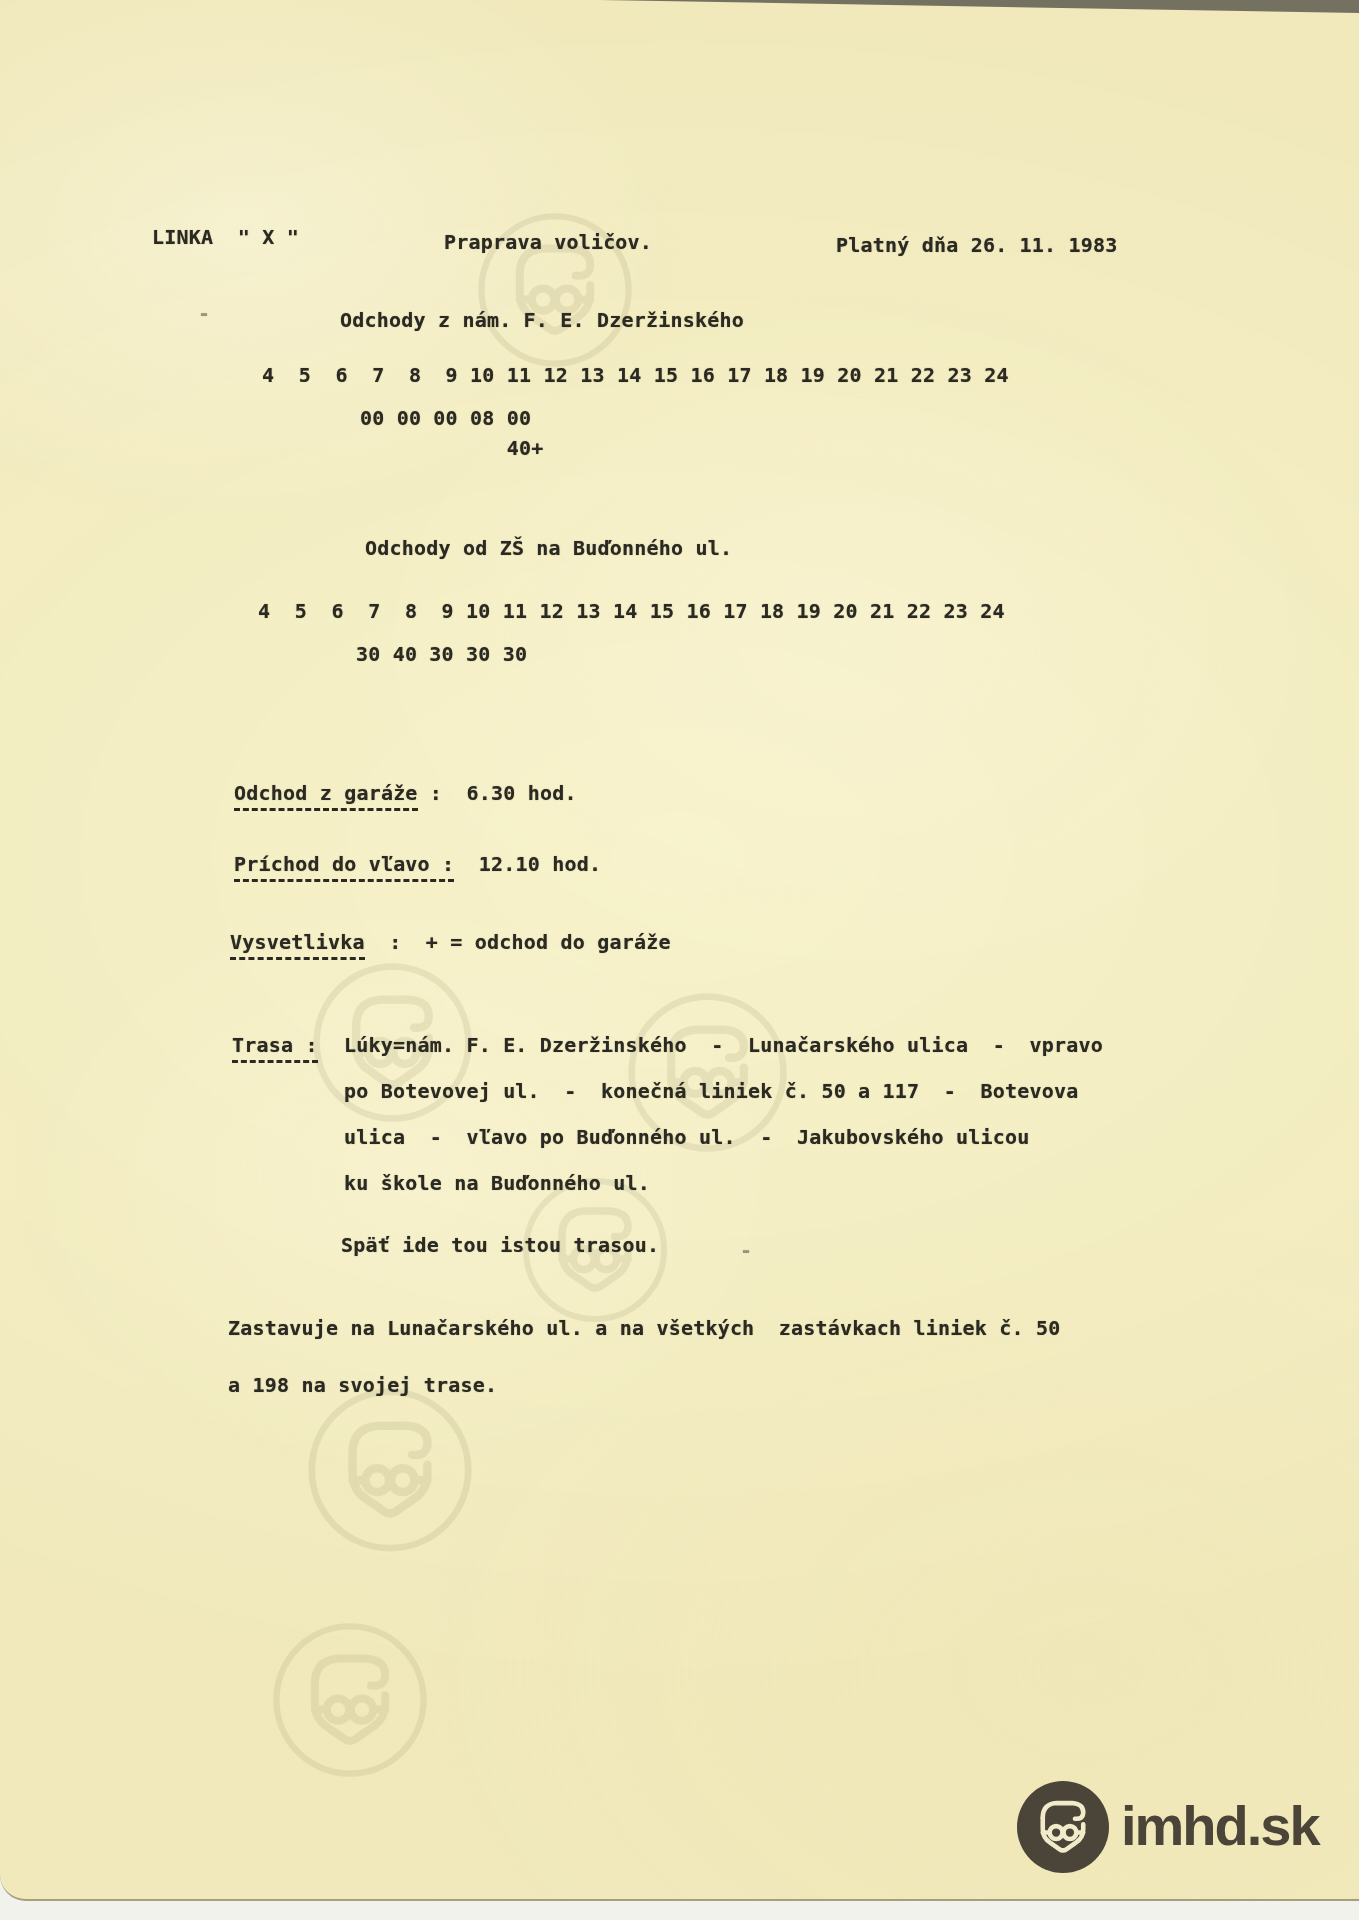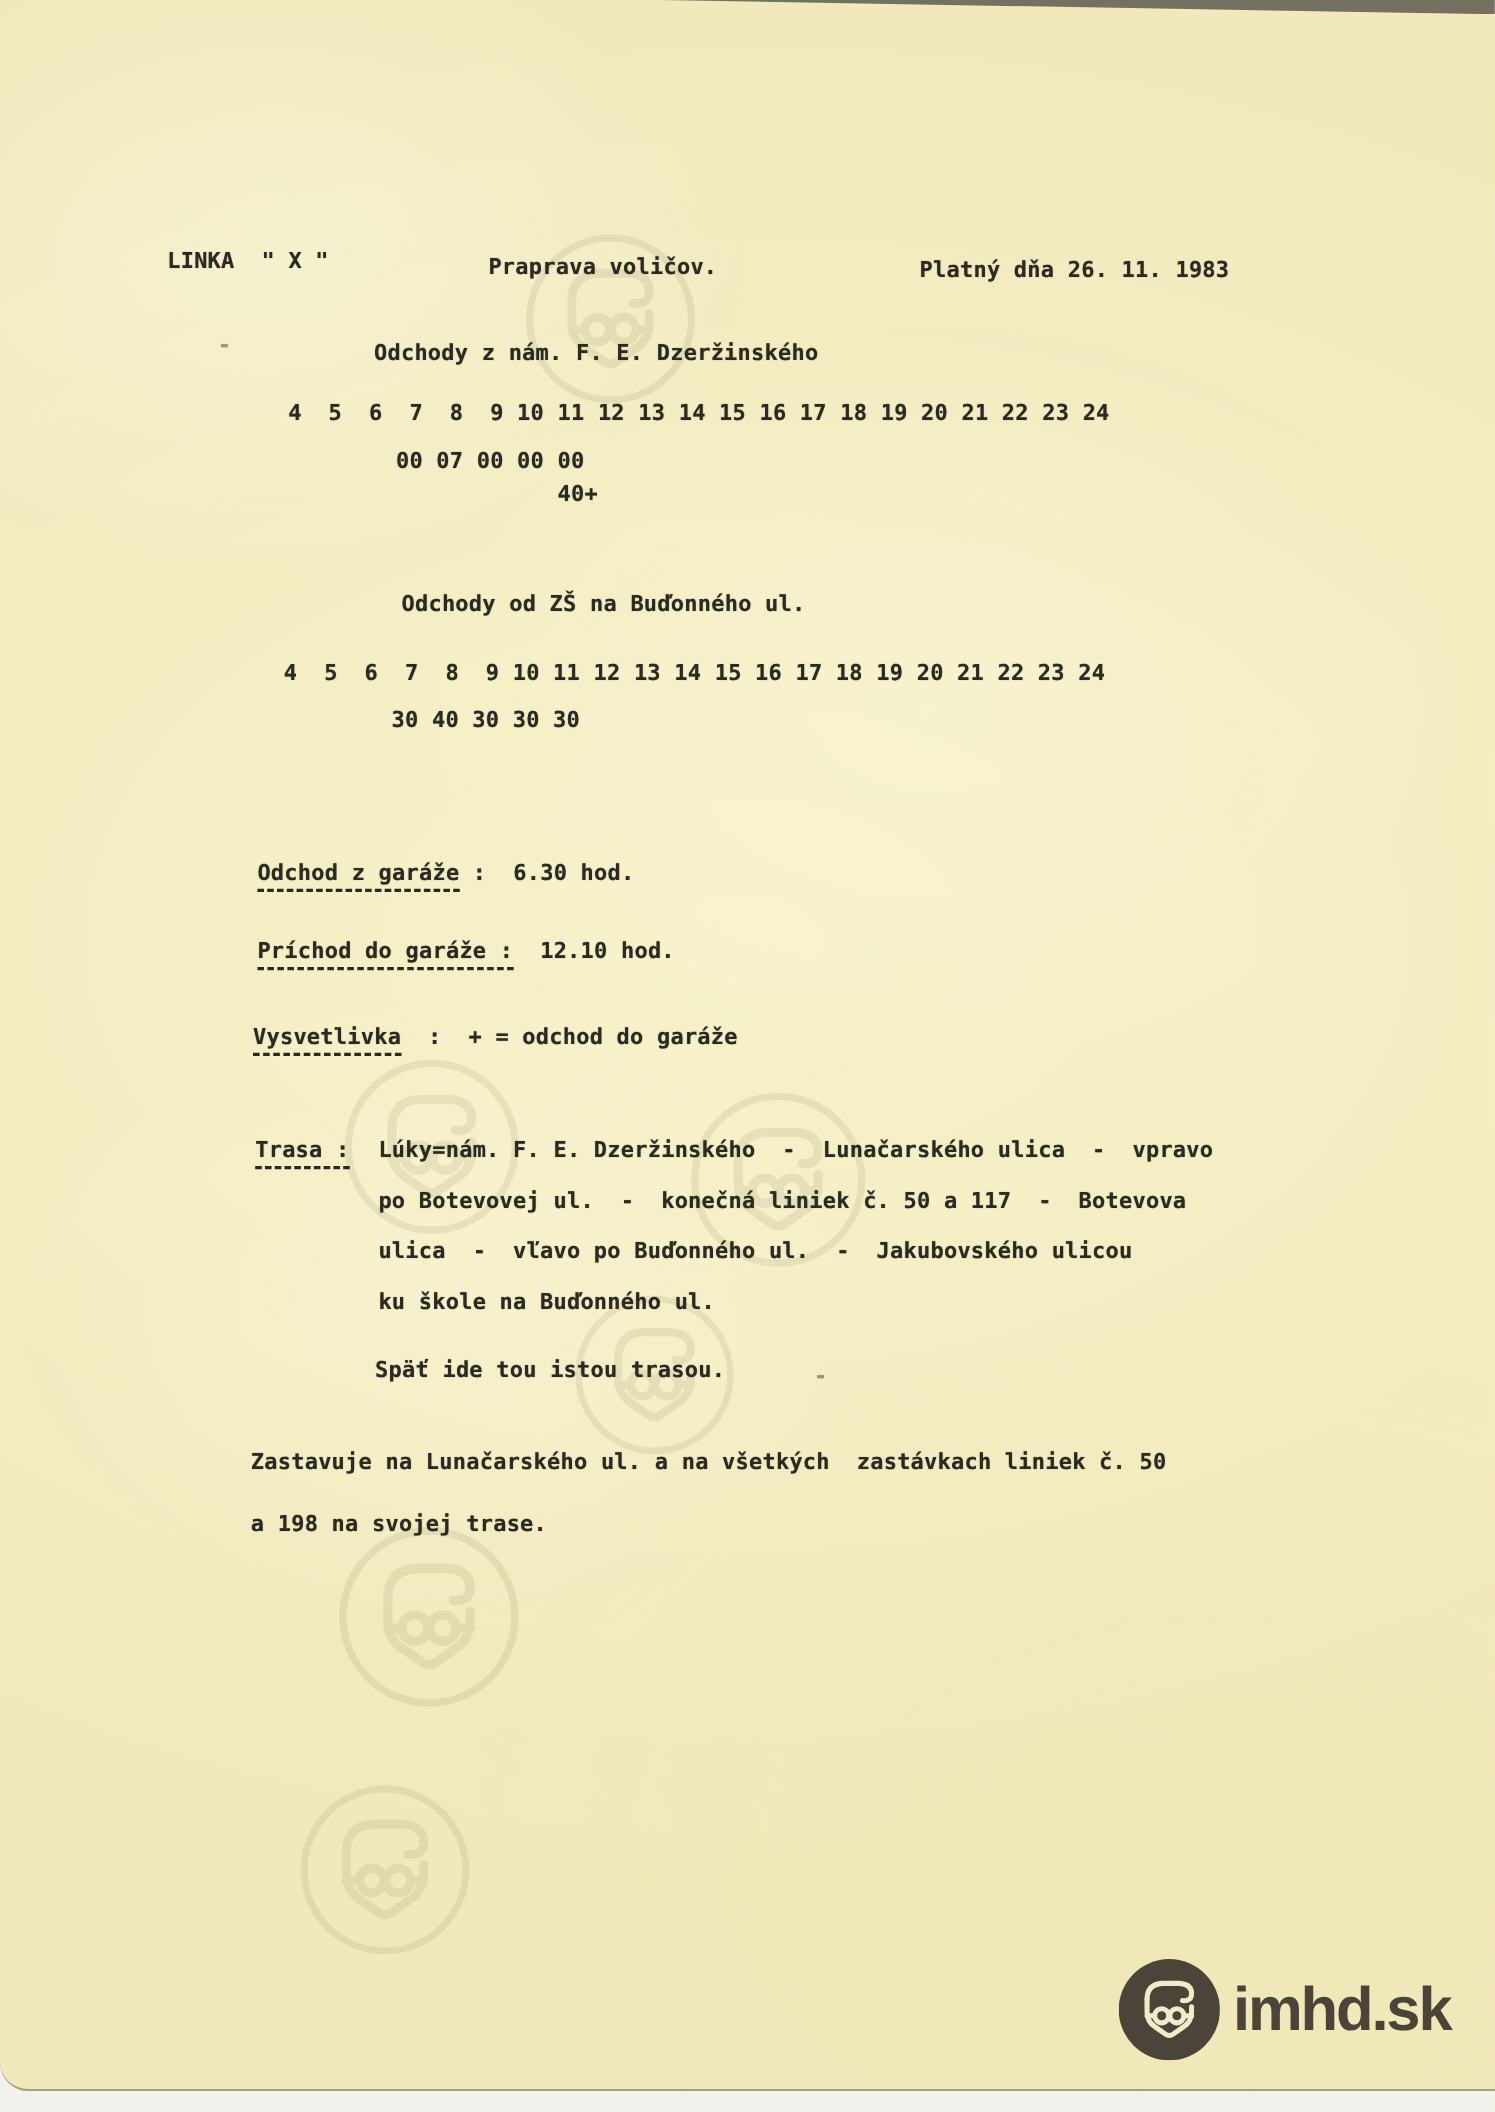--- a/index.html
+++ b/index.html
@@ -95,29 +95,29 @@
       <use href="#pin-glyph" xlink:href="#pin-glyph"></use>
     </svg>
 
   <div class="tw" style="left:152px;top:224px">LINKA  " X "</div>
   <div class="tw" style="left:444px;top:229px">Praprava voličov.</div>
   <div class="tw" style="left:836px;top:232px">Platný dňa 26. 11. 1983</div>
 
   <div class="tw" style="left:340px;top:307px">Odchody z nám. F. E. Dzeržinského</div>
   <div class="tw noise" style="left:198px;top:300px">-</div>
   <div class="tw" style="left:262px;top:362px">4  5  6  7  8  9 10 11 12 13 14 15 16 17 18 19 20 21 22 23 24</div>
-  <div class="tw" style="left:262px;top:405px">        00 07 00 00 00</div>
+  <div class="tw" style="left:262px;top:405px">        00 00 00 08 00</div>
   <div class="tw" style="left:262px;top:435px">                    40+</div>
 
   <div class="tw" style="left:365px;top:535px">Odchody od ZŠ na Buďonného ul.</div>
   <div class="tw" style="left:258px;top:598px">4  5  6  7  8  9 10 11 12 13 14 15 16 17 18 19 20 21 22 23 24</div>
   <div class="tw" style="left:258px;top:641px">        30 40 30 30 30</div>
 
   <div class="tw" style="left:234px;top:780px"><span class="u">Odchod z garáže</span><span> :  6.30 hod.</span></div>
-  <div class="tw" style="left:234px;top:851px"><span class="u">Príchod do garáže :</span><span>  12.10 hod.</span></div>
+  <div class="tw" style="left:234px;top:851px"><span class="u">Príchod do vľavo :</span><span>  12.10 hod.</span></div>
 
   <div class="tw" style="left:230px;top:929px"><span class="u">Vysvetlivka</span><span>  :  + = odchod do garáže</span></div>
 
   <div class="tw" style="left:232px;top:1032px"><span class="u">Trasa :</span></div>
   <div class="tw" style="left:344px;top:1032px">Lúky=nám. F. E. Dzeržinského  -  Lunačarského ulica  -  vpravo</div>
   <div class="tw" style="left:344px;top:1078px">po Botevovej ul.  -  konečná liniek č. 50 a 117  -  Botevova</div>
   <div class="tw" style="left:344px;top:1124px">ulica  -  vľavo po Buďonného ul.  -  Jakubovského ulicou</div>
   <div class="tw" style="left:344px;top:1170px">ku škole na Buďonného ul.</div>
   <div class="tw" style="left:341px;top:1232px">Späť ide tou istou trasou.</div>
   <div class="tw noise" style="left:740px;top:1237px">-</div>

